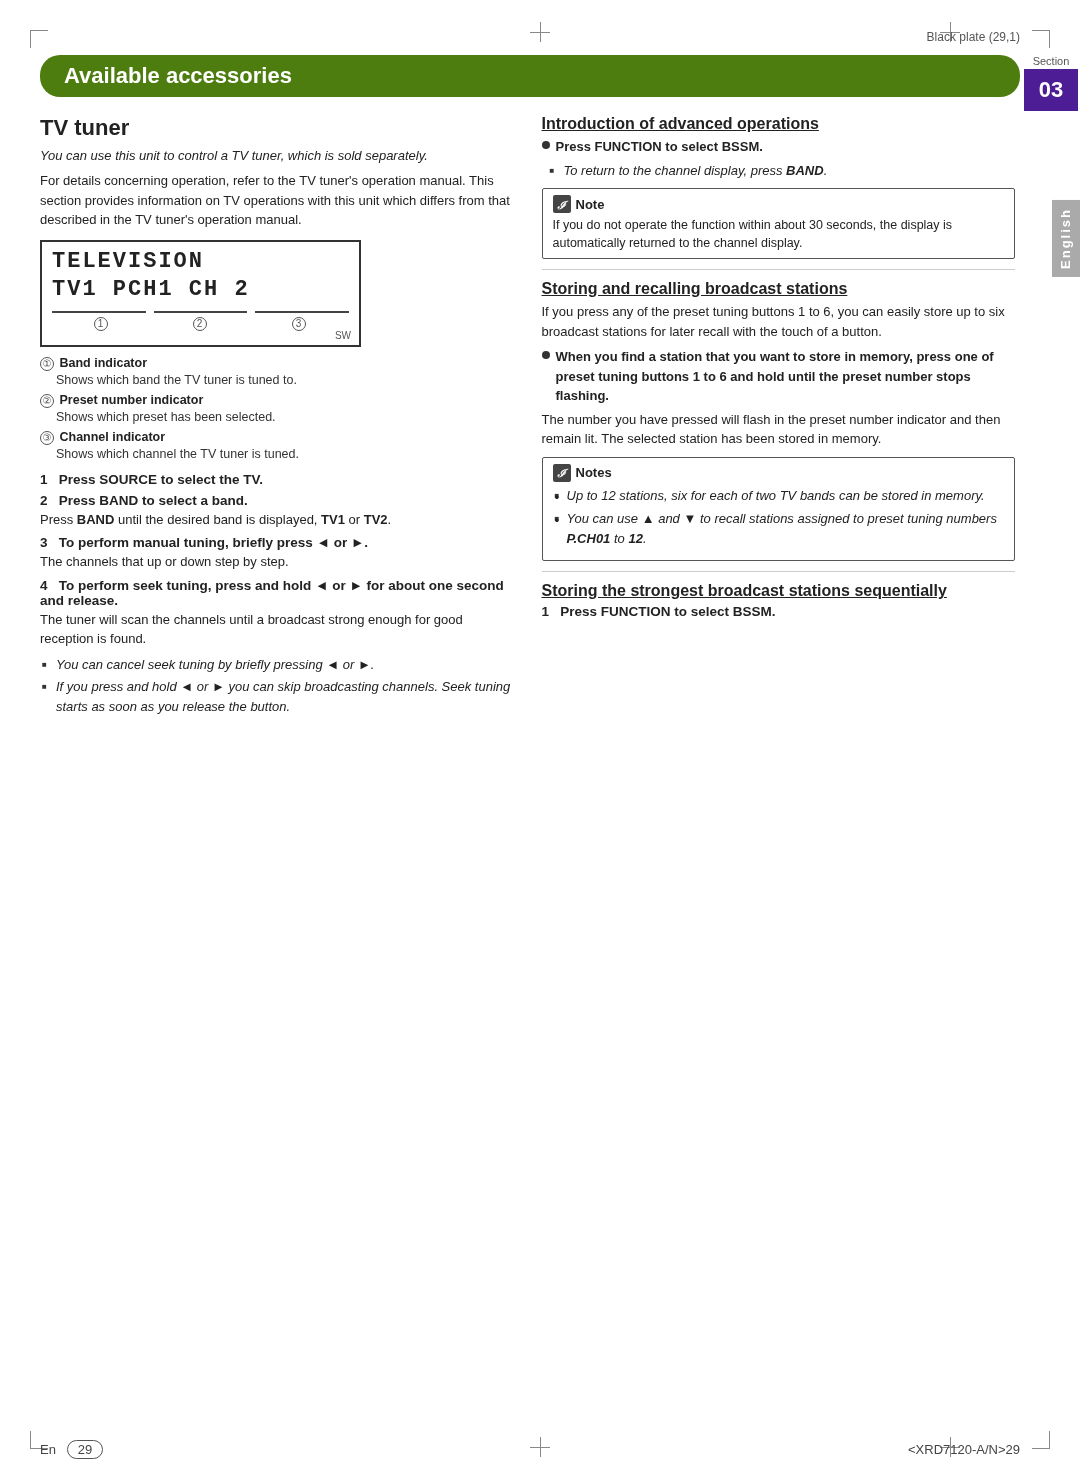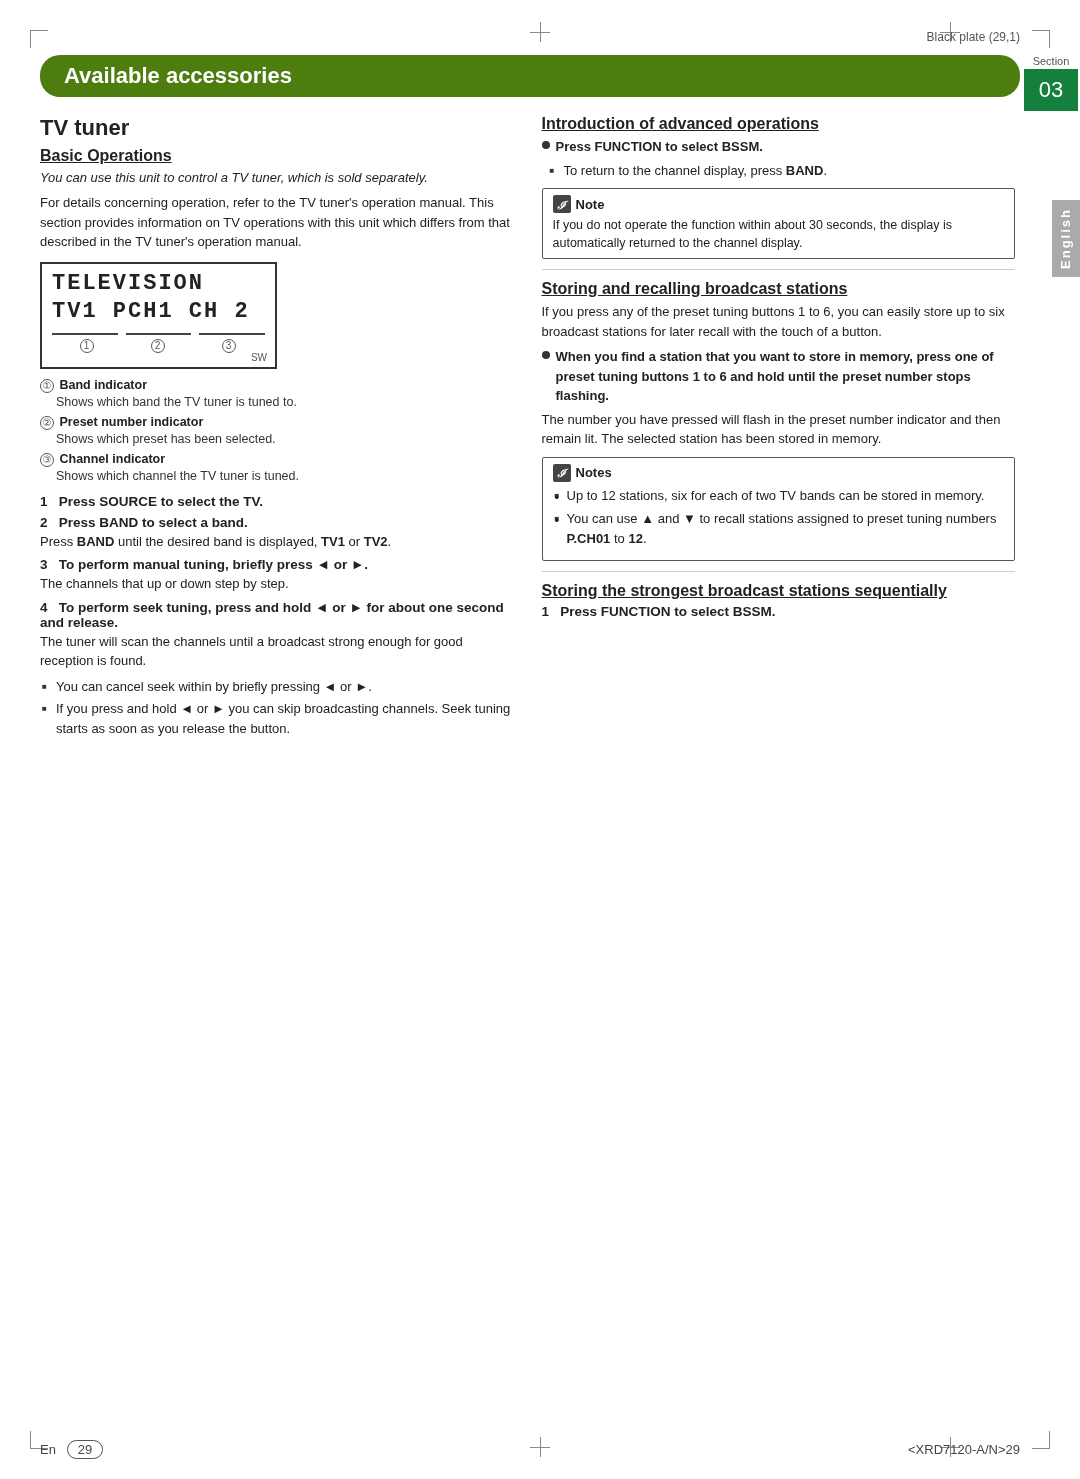--- a/index.html
+++ b/index.html
@@ -63,24 +63,24 @@
       display: flex;
       flex-direction: column;
       align-items: center;
     }
     .section-label {
       font-size: 11px;
       color: #555;
       margin-bottom: 2px;
     }
     .section-number {
-      background: #15803d;
+      background: #4c1d95;
       color: #fff;
       font-size: 22px;
-      font-weight: normal;
+      font-weight: bold;
       width: 54px;
       height: 42px;
       display: flex;
       align-items: center;
       justify-content: center;
     }
 
     
     .english-tab {
       position: absolute;
@@ -163,21 +163,21 @@
       margin-bottom: 6px;
     }
 
     
     .tv-display {
       border: 2px solid #333;
       margin: 10px 0 8px 0;
       padding: 6px 10px 14px 10px;
       position: relative;
       background: #fff;
-      width: 237px;
+      width: 321px;
     }
     .tv-display-text {
       font-family: 'Courier New', monospace;
       font-size: 22px;
       font-weight: bold;
       letter-spacing: 2px;
       line-height: 1.3;
       color: #222;
     }
     .tv-display-sw {
@@ -229,20 +229,21 @@
     ul.bullet-list {
       list-style: none;
       margin: 4px 0 6px 0;
     }
     ul.bullet-list li {
       font-size: 13px;
       line-height: 1.5;
       padding-left: 16px;
       position: relative;
       margin-bottom: 3px;
+      font-style: italic;
     }
     ul.bullet-list li::before {
       content: '■';
       font-size: 8px;
       position: absolute;
       left: 2px;
       top: 4px;
       color: #333;
     }
 
@@ -361,21 +362,20 @@
 <div class="accessories-banner">
   <span>Available accessories</span>
 </div>
 
 <div class="content-area">
 
   <div class="left-col">
 
     <h1 class="page-section-title">TV tuner</h1>
 
-    <h2 class="subsection-title">Basic Operations</h2>
 
     <p class="italic-note">You can use this unit to control a TV tuner, which is sold separately.</p>
 
     <p>For details concerning operation, refer to the TV tuner's operation manual. This section provides information on TV operations with this unit which differs from that described in the TV tuner's operation manual.</p>
 
     <div class="tv-display">
       <div class="tv-display-text">
         <span>TELEVISION</span>
       </div>
       <div class="tv-display-text">
@@ -423,21 +423,21 @@
       <span class="step-title">3&nbsp;&nbsp;&nbsp;To perform manual tuning, briefly press ◄ or ►.</span>
       <p>The channels that up or down step by step.</p>
     </div>
 
     <div class="step-item">
       <span class="step-title">4&nbsp;&nbsp;&nbsp;To perform seek tuning, press and hold ◄ or ► for about one second and release.</span>
       <p>The tuner will scan the channels until a broadcast strong enough for good reception is found.</p>
     </div>
 
     <ul class="bullet-list">
-      <li>You can cancel seek within by briefly pressing ◄ or ►.</li>
+      <li>You can cancel seek tuning by briefly pressing ◄ or ►.</li>
       <li>If you press and hold ◄ or ► you can skip broadcasting channels. Seek tuning starts as soon as you release the button.</li>
     </ul>
 
   </div>
 
   <div class="right-col">
 
     <h2 class="subsection-title">
       <span>Introduction of advanced operations</span>
     </h2>

